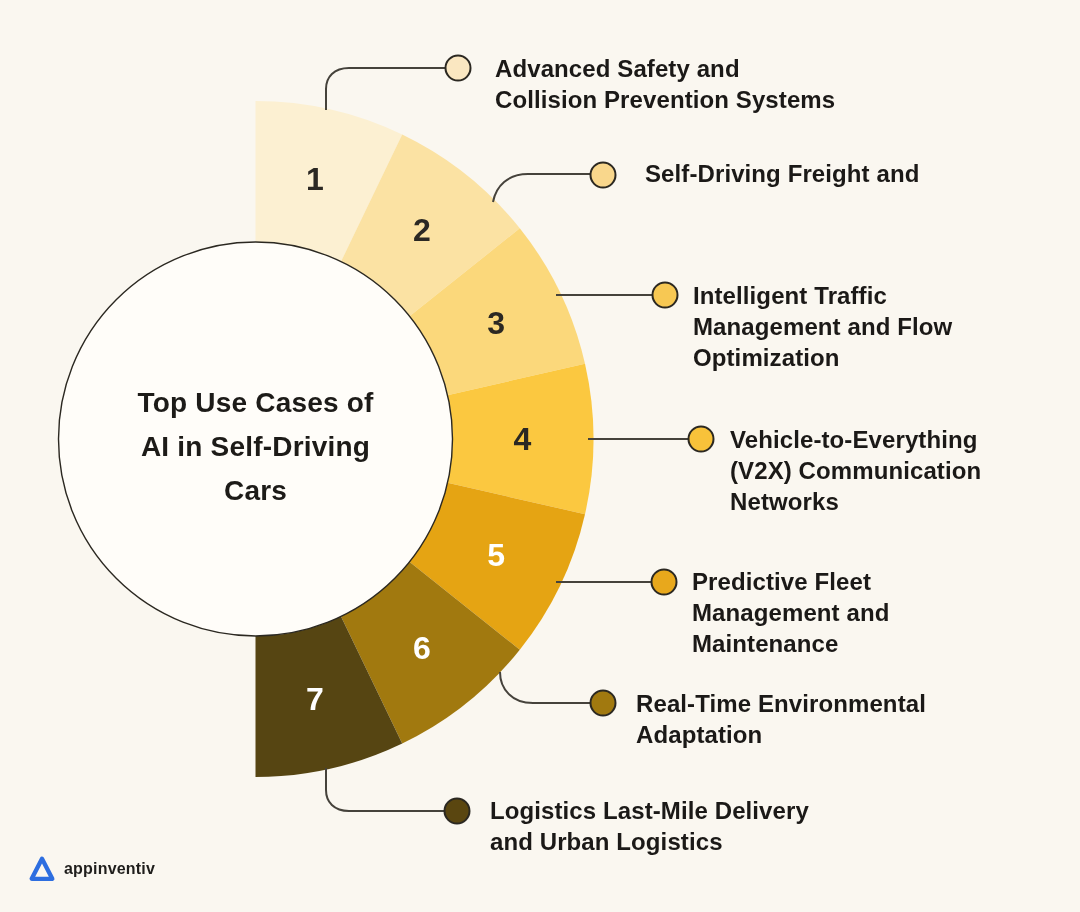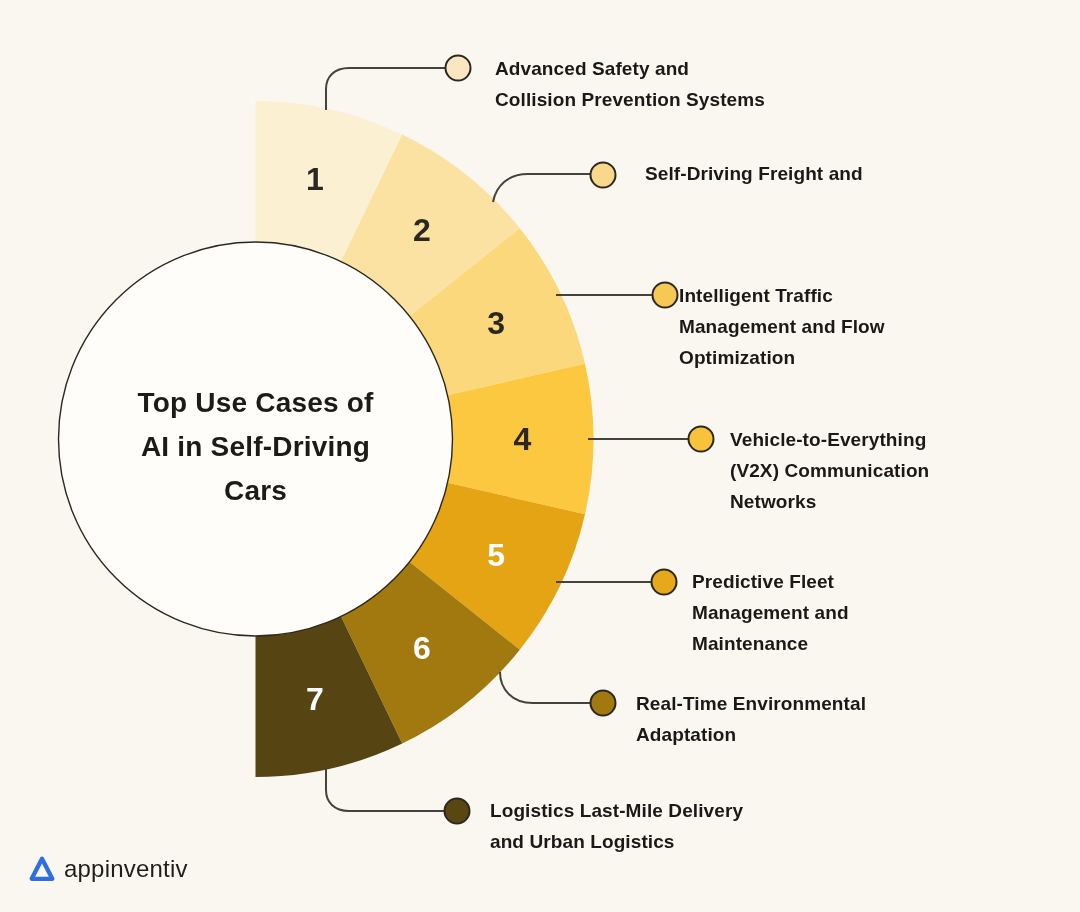--- a/index.html
+++ b/index.html
@@ -6,25 +6,25 @@
   .canvas{
     position:relative;width:1080px;height:912px;background:#FAF7F0;overflow:hidden;
     font-family:"Liberation Sans","DejaVu Sans",sans-serif;
   }
   #fan-svg{position:absolute;left:0;top:0;}
   .center-title{
     position:absolute;left:85px;top:381px;width:341px;text-align:center;
     font-size:28px;line-height:44px;font-weight:700;color:#1D1B18;letter-spacing:.2px;
   }
   .seg-label{
-    position:absolute;font-size:19px;line-height:31px;font-weight:700;
+    position:absolute;font-size:24px;line-height:31px;font-weight:700;
     color:#1B1917;white-space:nowrap;letter-spacing:.1px;
   }
   .logo{position:absolute;left:27px;top:852px;display:flex;align-items:center;gap:7px;}
-  .logo-text{font-size:24px;font-weight:400;color:#1F1E1C;letter-spacing:.2px;}
+  .logo-text{font-size:16px;font-weight:700;color:#1F1E1C;letter-spacing:.2px;}
 </style>
 </head>
 <body>
 
 <div class="canvas">
 
   <svg id="fan-svg" width="1080" height="912" viewBox="0 0 1080 912">
       <path d="M 255.5 439 L 255.5 101.0 A 338 338 0 0 1 402.2 134.5 Z" fill="#FCF0D2"></path>
       <path d="M 255.5 439 L 402.2 134.5 A 338 338 0 0 1 519.8 228.3 Z" fill="#FBE2A3"></path>
       <path d="M 255.5 439 L 519.8 228.3 A 338 338 0 0 1 585.0 363.8 Z" fill="#FBD87B"></path>
@@ -63,21 +63,21 @@
   </div>
 
   <div id="labels">
       <div class="seg-label" style="left: 495px; top: 53px;">
         <div>Advanced Safety and</div>
         <div>Collision Prevention Systems</div>
       </div>
       <div class="seg-label" style="left: 645px; top: 158px; text-align: right;">
         <div>Self-Driving Freight and</div>
       </div>
-      <div class="seg-label" style="left: 679px; top: 280px;">
+      <div class="seg-label" style="left: 693px; top: 280px;">
         <div>Intelligent Traffic</div>
         <div>Management and Flow</div>
         <div>Optimization</div>
       </div>
       <div class="seg-label" style="left: 730px; top: 424px;">
         <div>Vehicle-to-Everything</div>
         <div>(V2X) Communication</div>
         <div>Networks</div>
       </div>
       <div class="seg-label" style="left: 692px; top: 566px;">

